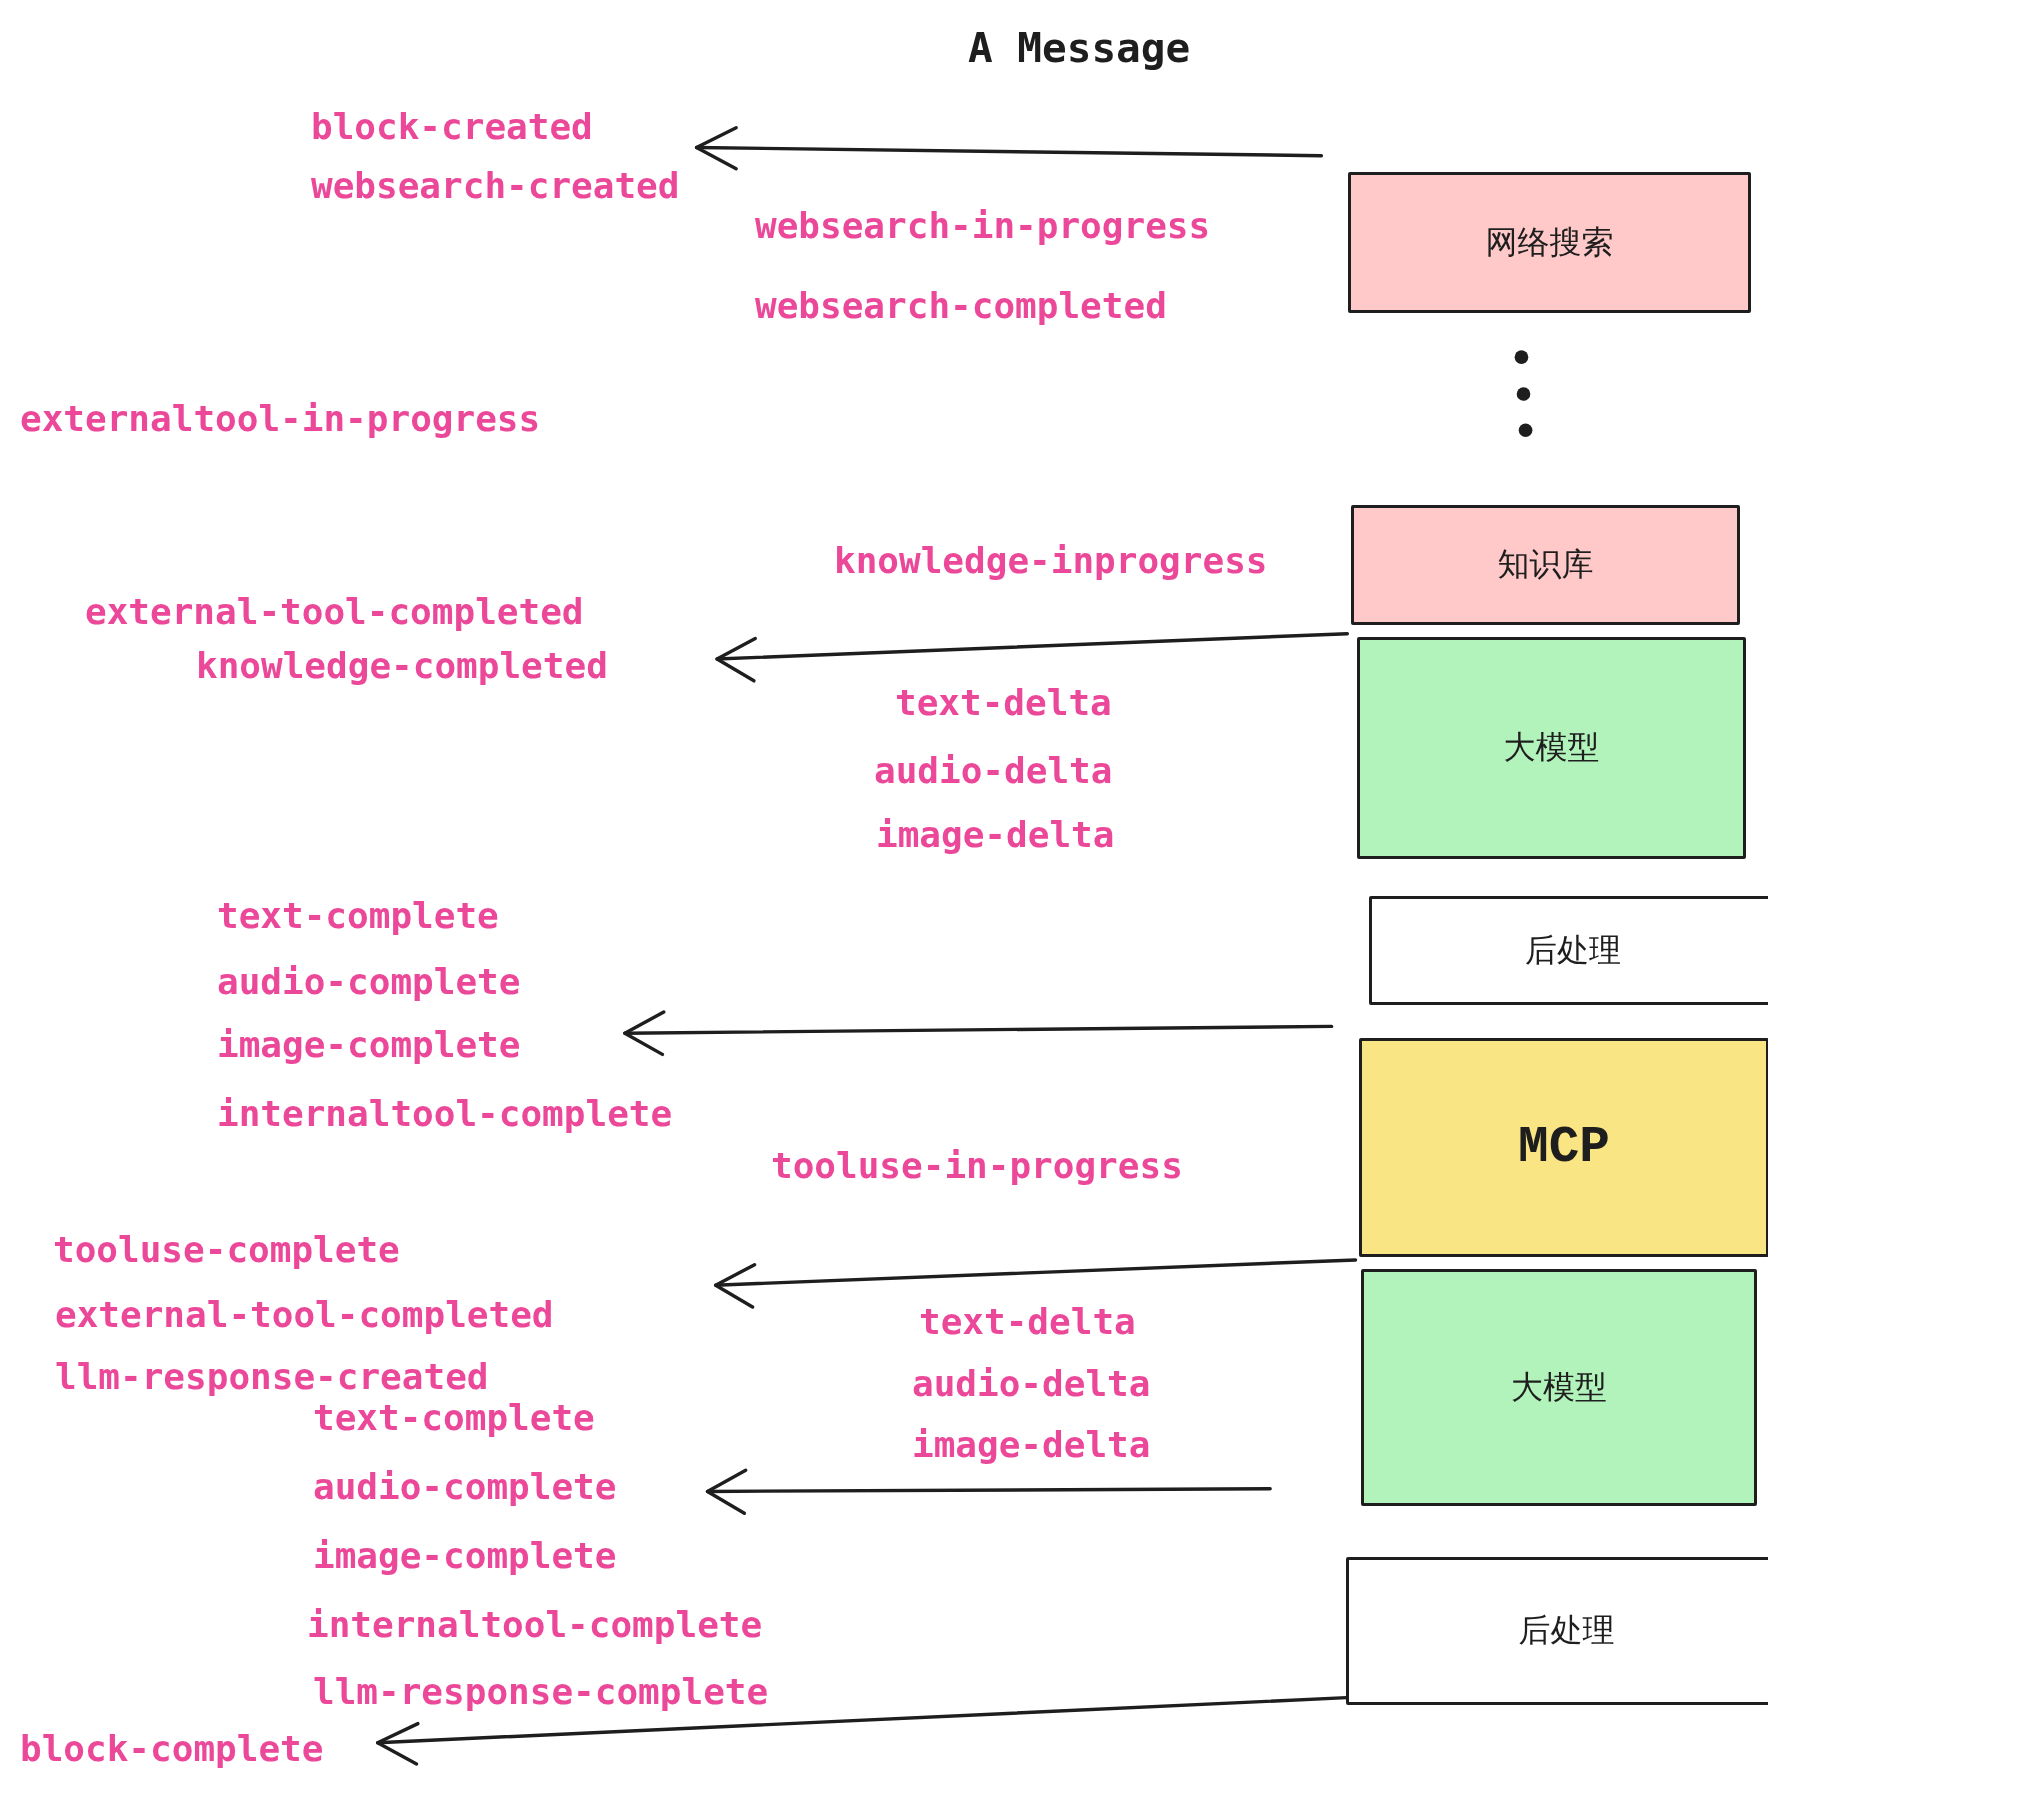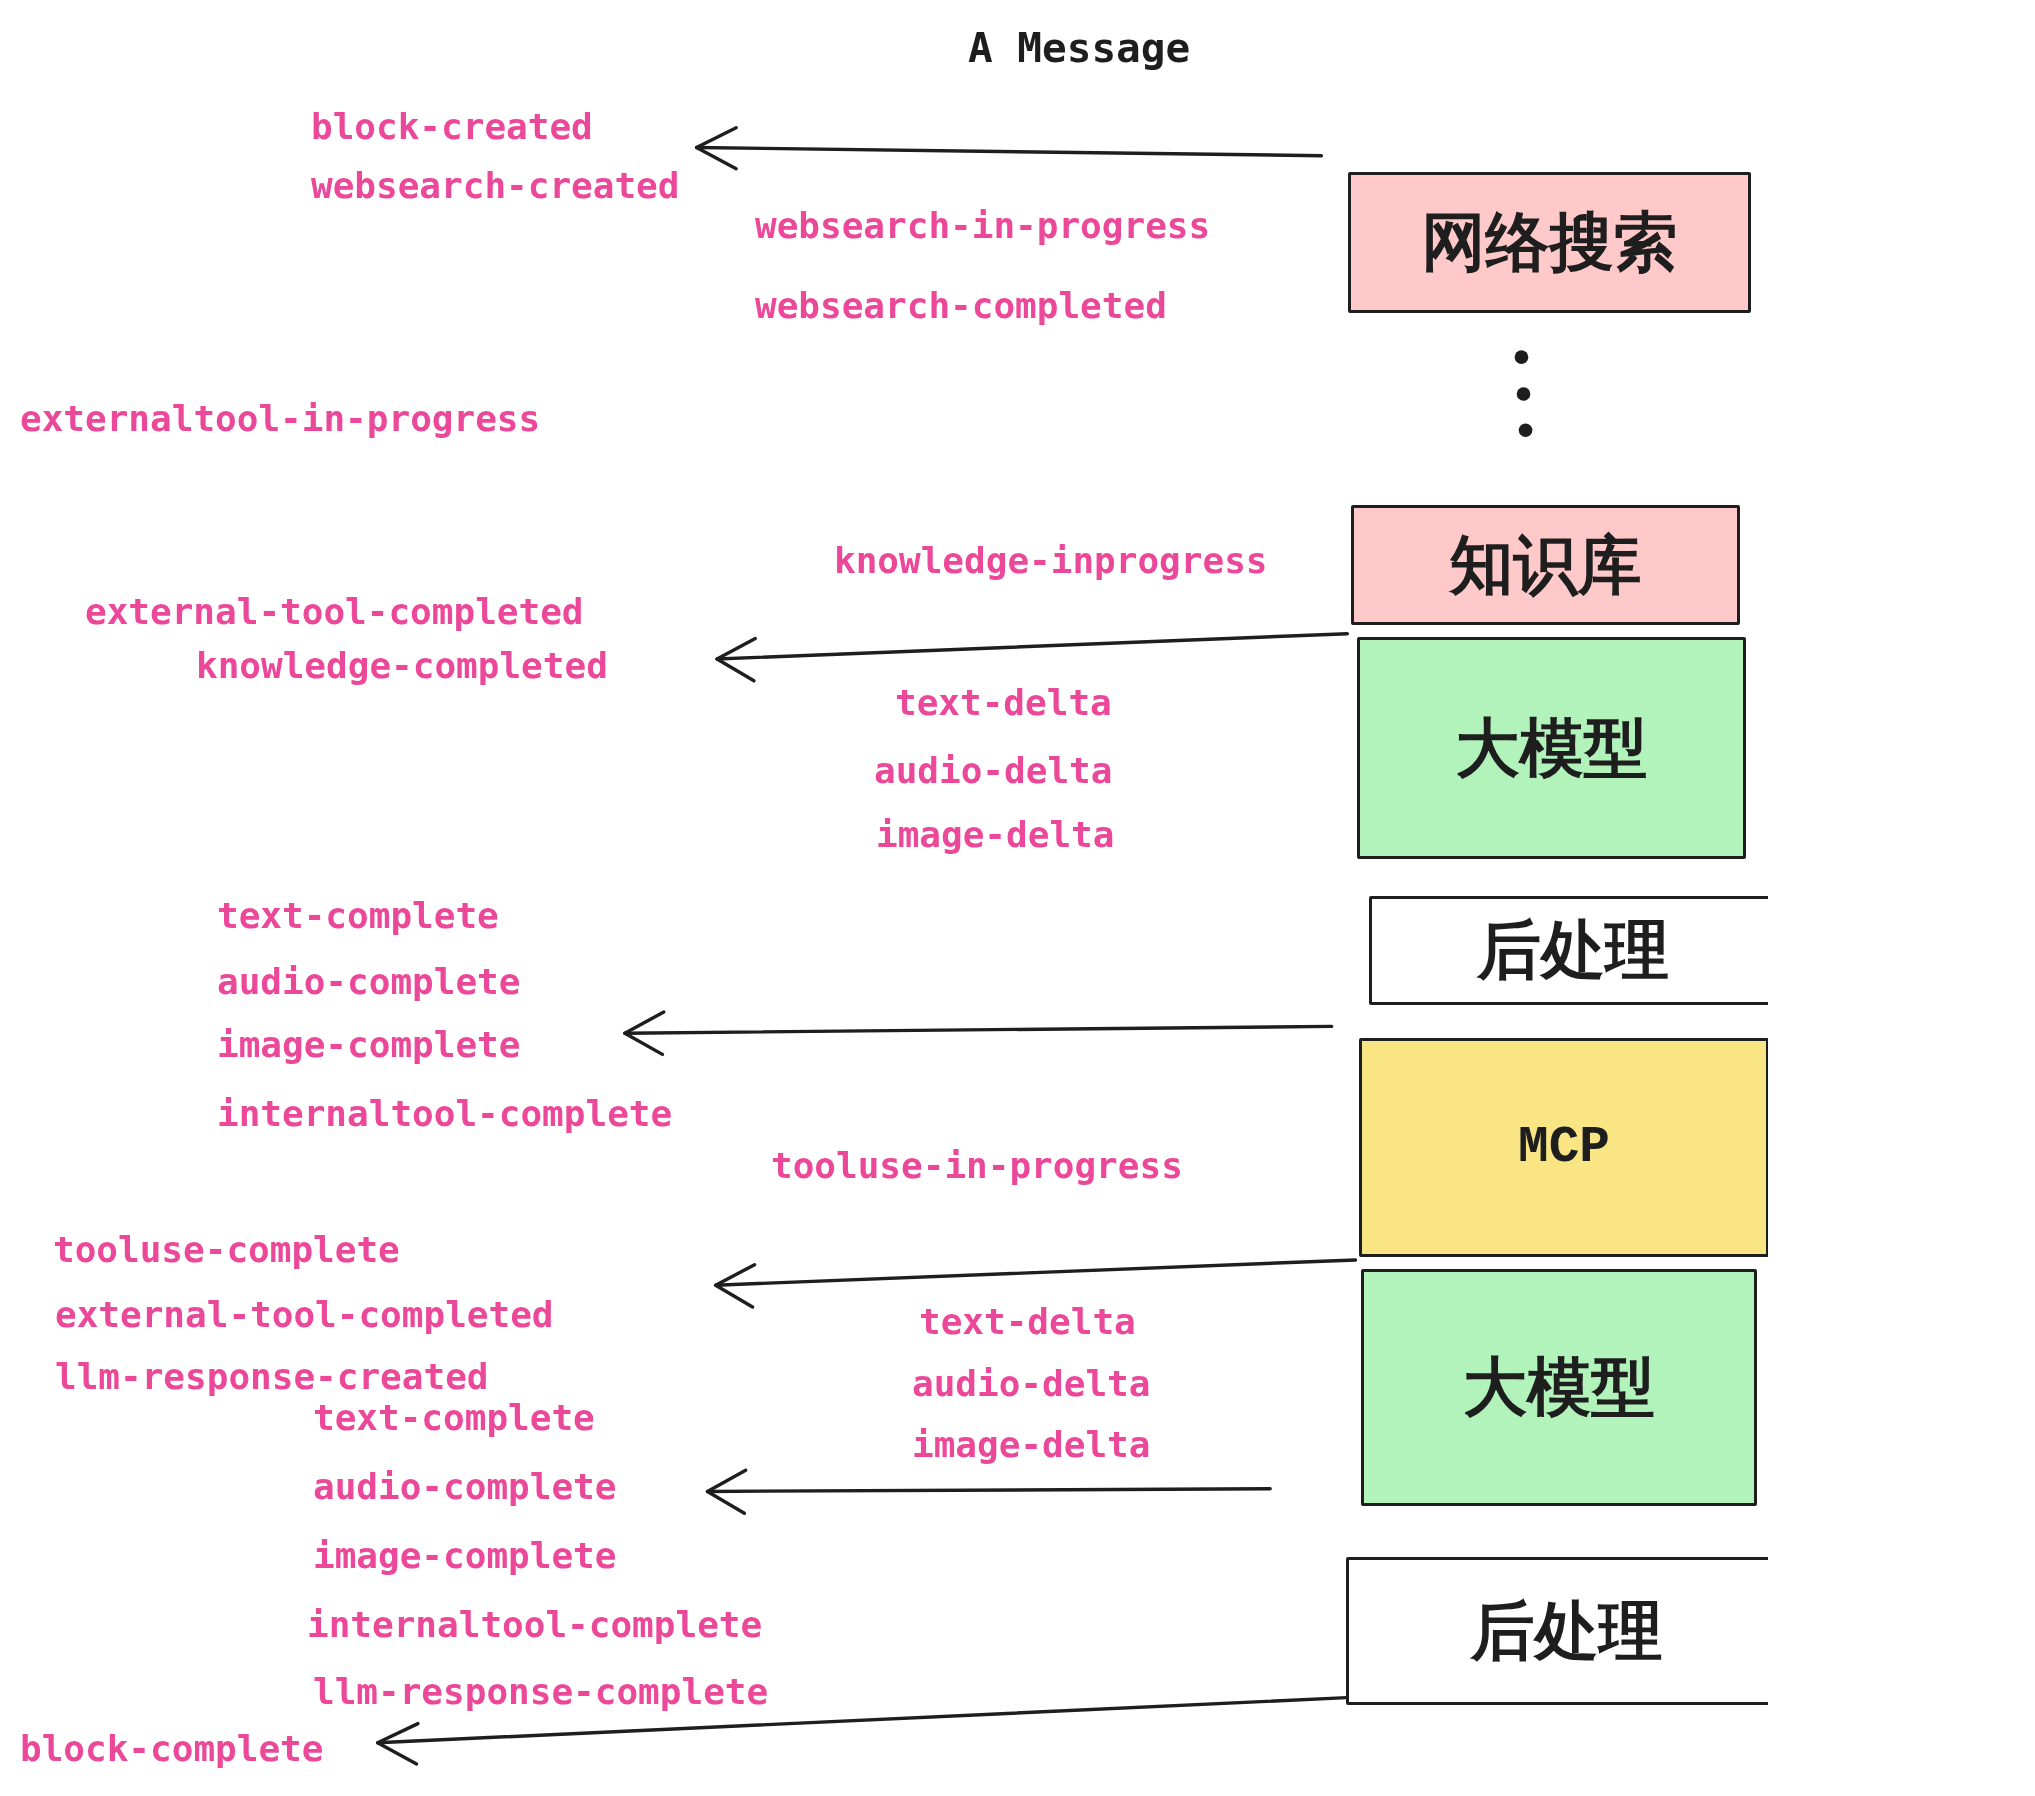--- a/index.html
+++ b/index.html
@@ -26,24 +26,23 @@
   }
   .box{
     position:absolute;
     border:3.4px solid #1e1e1e;
     border-radius:2px;
     display:flex;align-items:center;justify-content:center;
     box-sizing:border-box;
   }
   .box-label{
     font-family:"Liberation Sans","DejaVu Sans",sans-serif;
-    font-size:64px;
+    font-size:32px;
     color:#1e1e1e;
     white-space:nowrap;
-    font-weight:bold;
   }
   .box-label.mono{
     font-family:Liberation Mono, monospace;
     font-weight:bold;
     font-size:51px;
   }
   .side-label{
     position:absolute;
     font-family:"Liberation Sans","DejaVu Sans",sans-serif;
     color:#1e1e1e;

